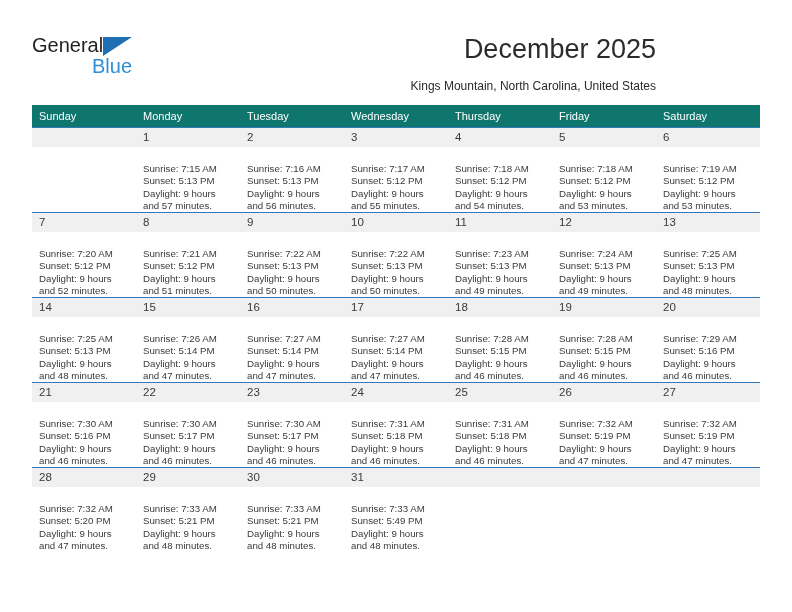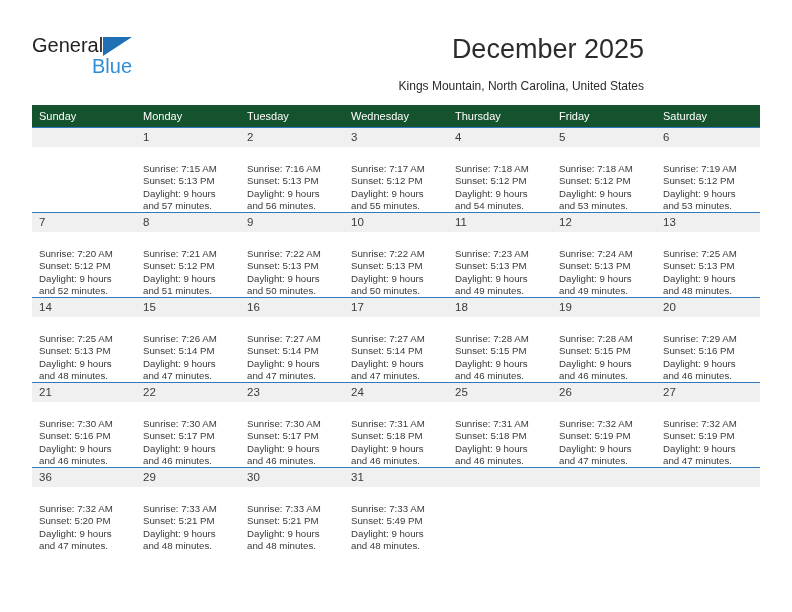--- a/index.html
+++ b/index.html
@@ -22,20 +22,21 @@
     box-sizing: border-box;
   }
 
   
   .header {
     position: absolute;
     left: 0;
     top: 0;
     width: 680px;
     height: 100px;
+    padding-left: 12px;
   }
   .logo {
     position: absolute;
     left: 32px;
     top: 33px;
     width: 190px;
     height: 50px;
   }
   .logo-general {
     position: absolute;
@@ -85,21 +86,21 @@
   
   .calendar {
     position: absolute;
     left: 32px;
     top: 105px;
     width: 728px;
     border-collapse: collapse;
     table-layout: fixed;
   }
   .calendar th {
-    background: #14532d;
+    background: #0f766e;
     color: #ffffff;
     font-size: 11px;
     font-weight: normal;
     text-align: left;
     padding: 5px 0 5px 7px;
     height: 10px;
     vertical-align: middle;
   }
   .calendar td {
     width: 104px;
@@ -483,21 +484,21 @@
                 <div>Sunset: 5:19 PM</div>
                 <div>Daylight: 9 hours</div>
                 <div>and 47 minutes.</div>
               </div>
             </div>
           </td>
         </tr>
         <tr class="week">
           <td>
             <div class="cell">
-              <div class="daynum">36</div>
+              <div class="daynum">28</div>
               <div class="details">
                 <div>Sunrise: 7:32 AM</div>
                 <div>Sunset: 5:20 PM</div>
                 <div>Daylight: 9 hours</div>
                 <div>and 47 minutes.</div>
               </div>
             </div>
           </td>
           <td>
             <div class="cell">

